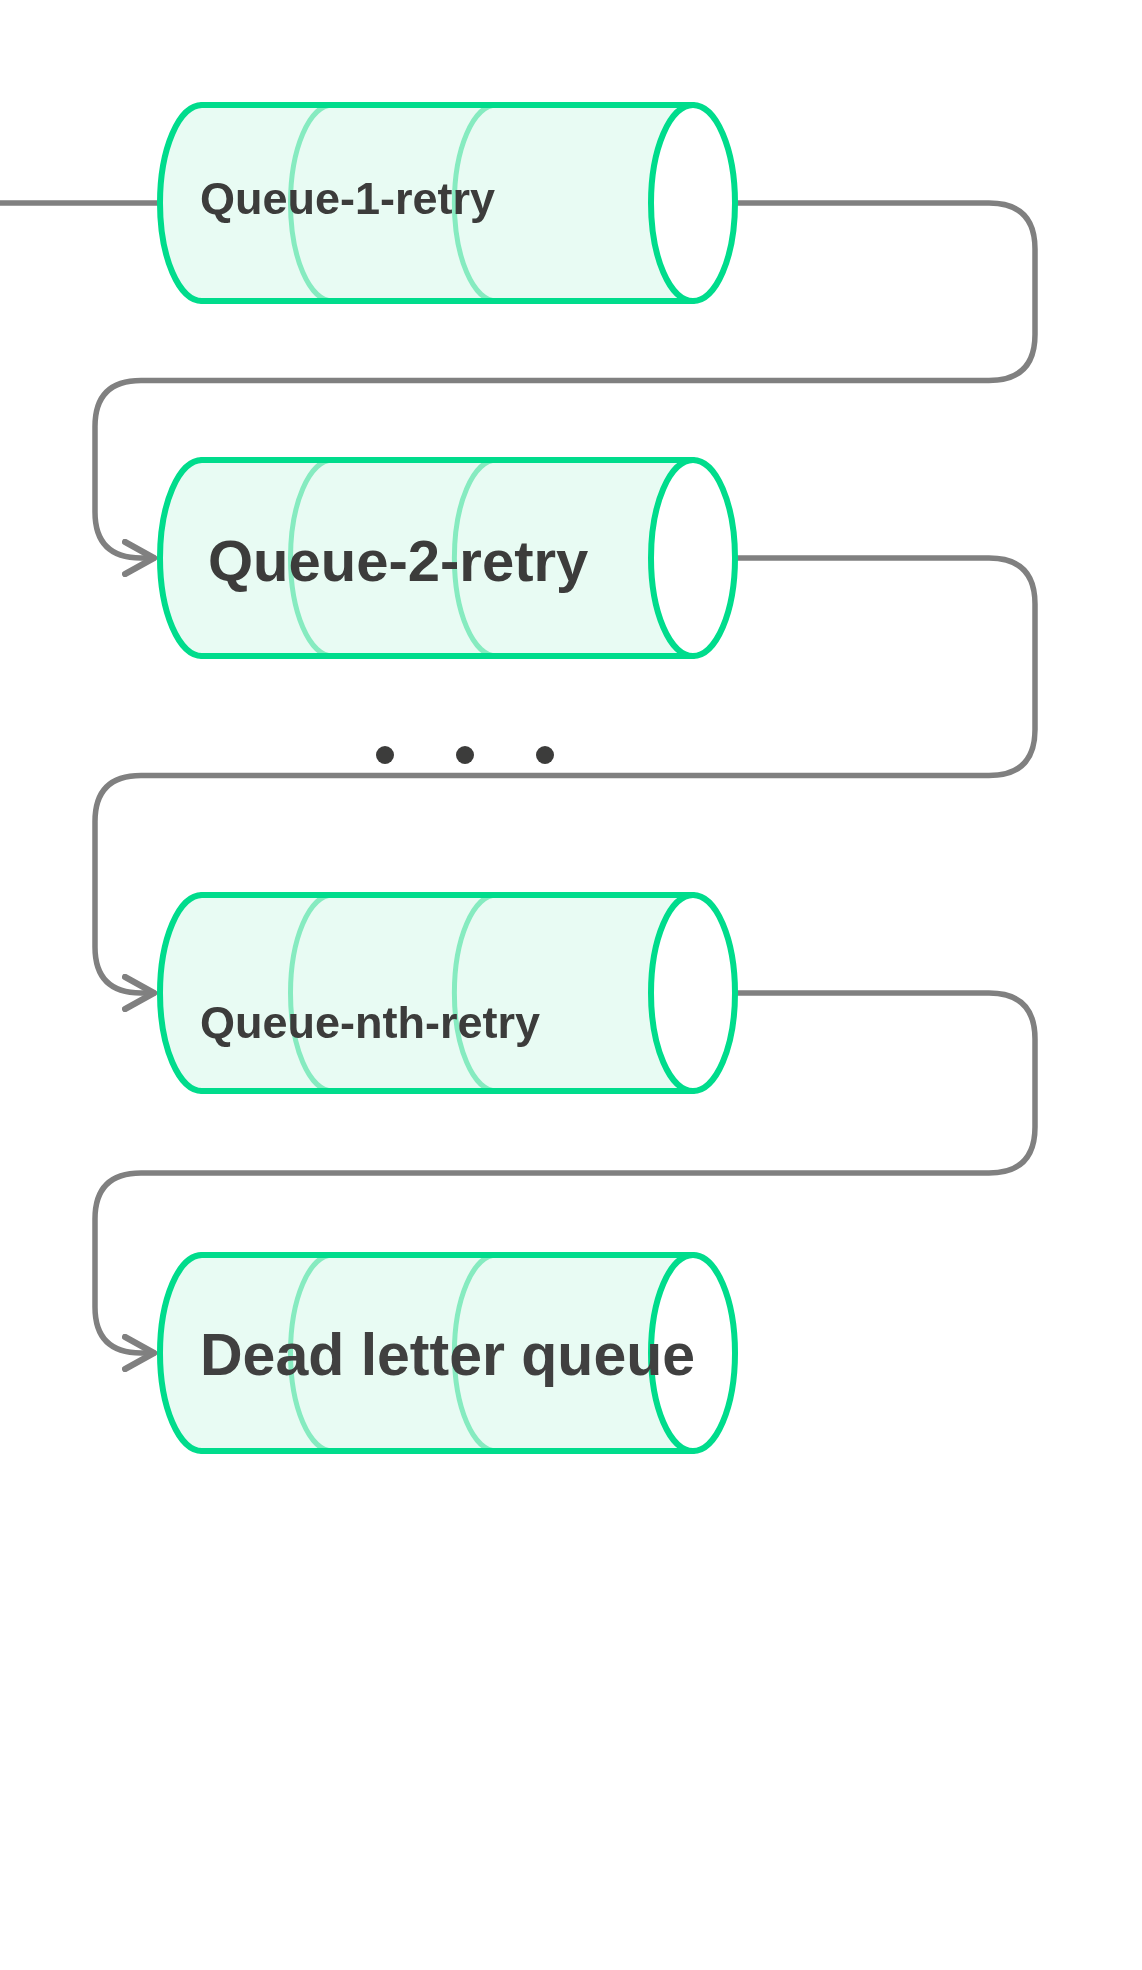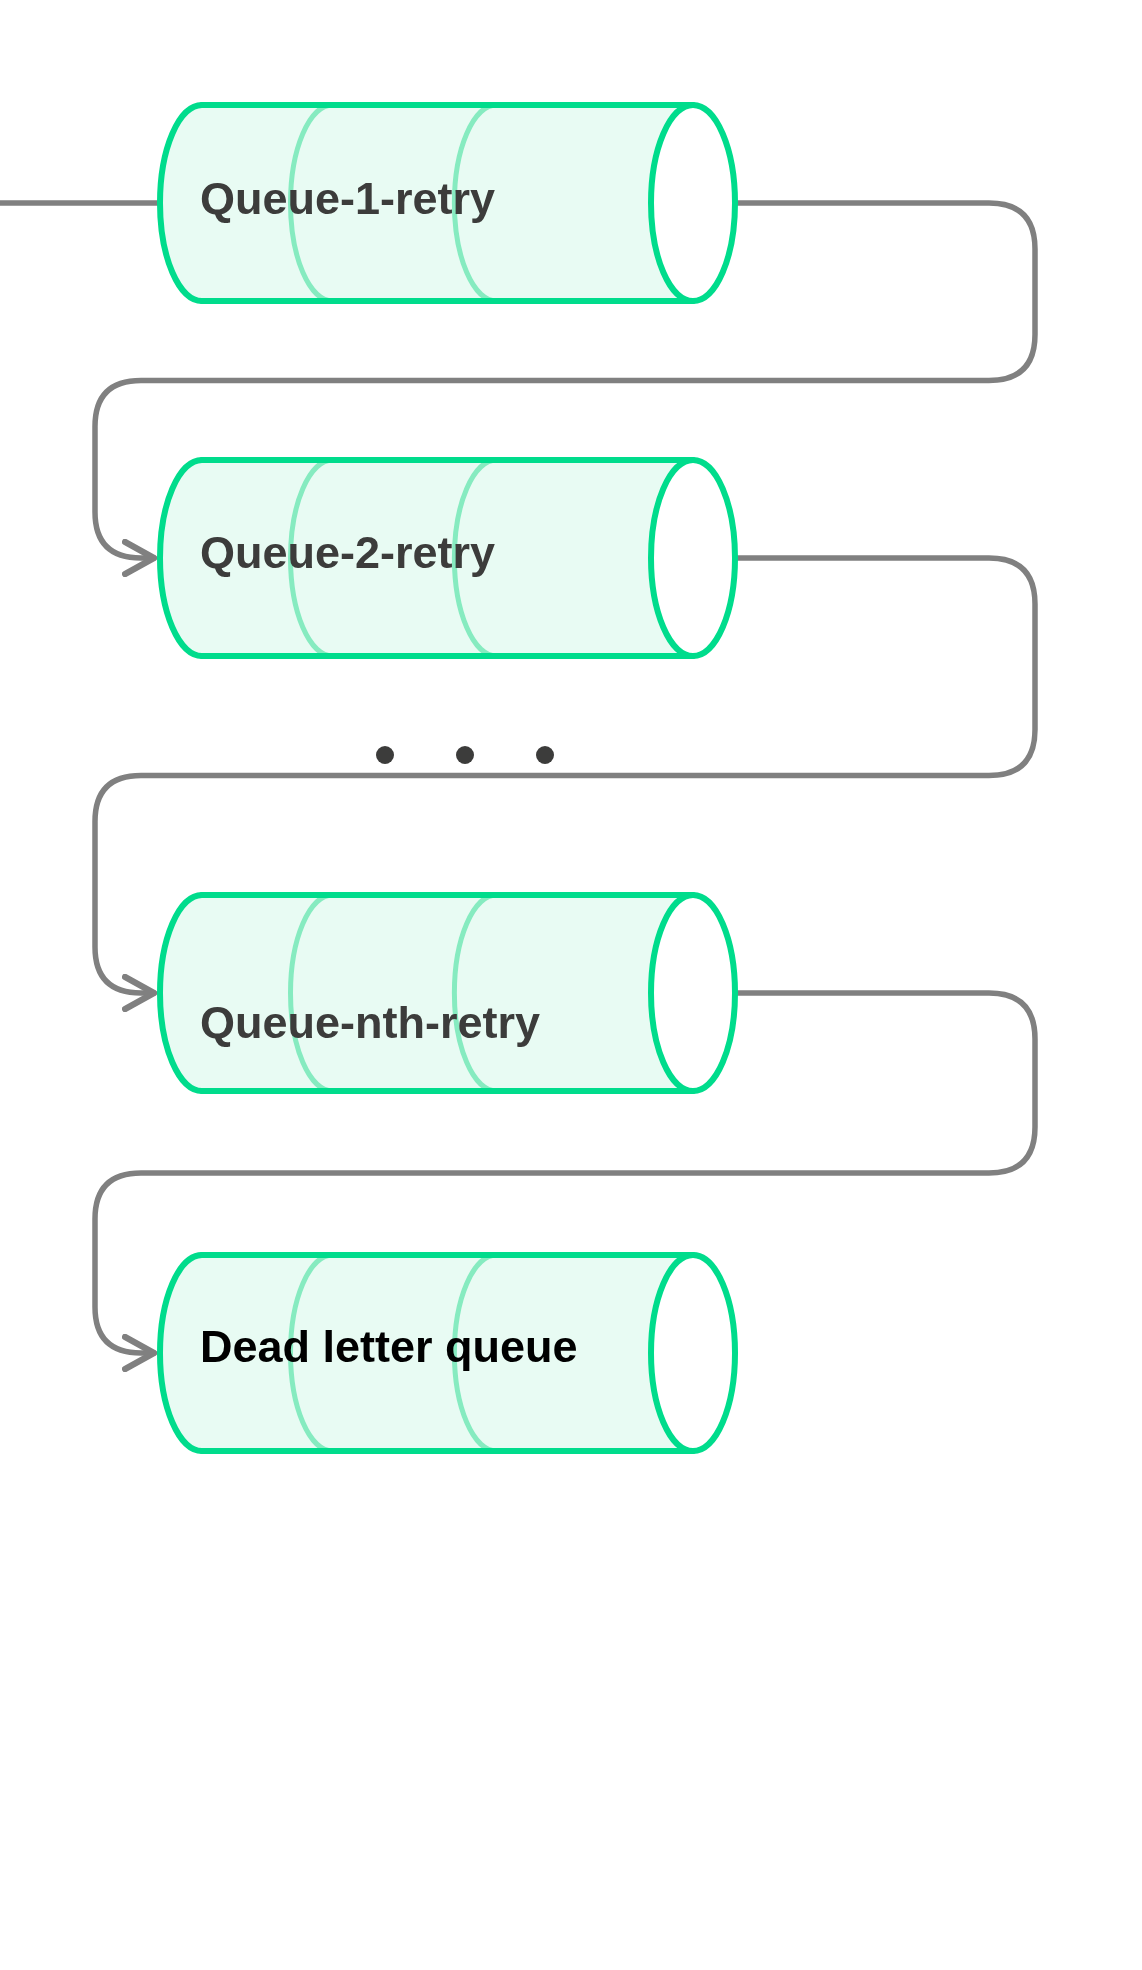--- a/index.html
+++ b/index.html
@@ -70,16 +70,16 @@
           <ellipse cx="693" cy="1353" rx="42" ry="98" fill="#ffffff" stroke="#00dc8c" stroke-width="6"></ellipse>
         </g>
       </g>
     <g id="dots-layer">
         <circle cx="385" cy="755" r="9" fill="#3c3c3b"></circle>
         <circle cx="465" cy="755" r="9" fill="#3c3c3b"></circle>
         <circle cx="545" cy="755" r="9" fill="#3c3c3b"></circle>
       </g>
   </svg>
 <div class="cyl-label" style="left: 200px; top: 172.9px; font-size: 45px; color: rgb(60, 60, 59);">Queue-1-retry</div>
-    <div class="cyl-label" style="left: 200px; top: 526.9px; font-size: 45px; color: rgb(60, 60, 59);">Queue-2-retry</div>
+    <div class="cyl-label" style="left: 208px; top: 526.9px; font-size: 58px; color: rgb(60, 60, 59);">Queue-2-retry</div>
     <div class="cyl-label" style="left: 200px; top: 960.9px; font-size: 45px; color: rgb(60, 60, 59); margin-top: 36px;">Queue-nth-retry</div>
-    <div class="cyl-label" style="left: 200px; top: 1320.9px; font-size: 45px; color: #000000;">Dead letter queue</div>
+    <div class="cyl-label" style="left: 200px; top: 1320.9px; font-size: 59px; color: #404040;">Dead letter queue</div>
   </div>
 
 </body></html>

